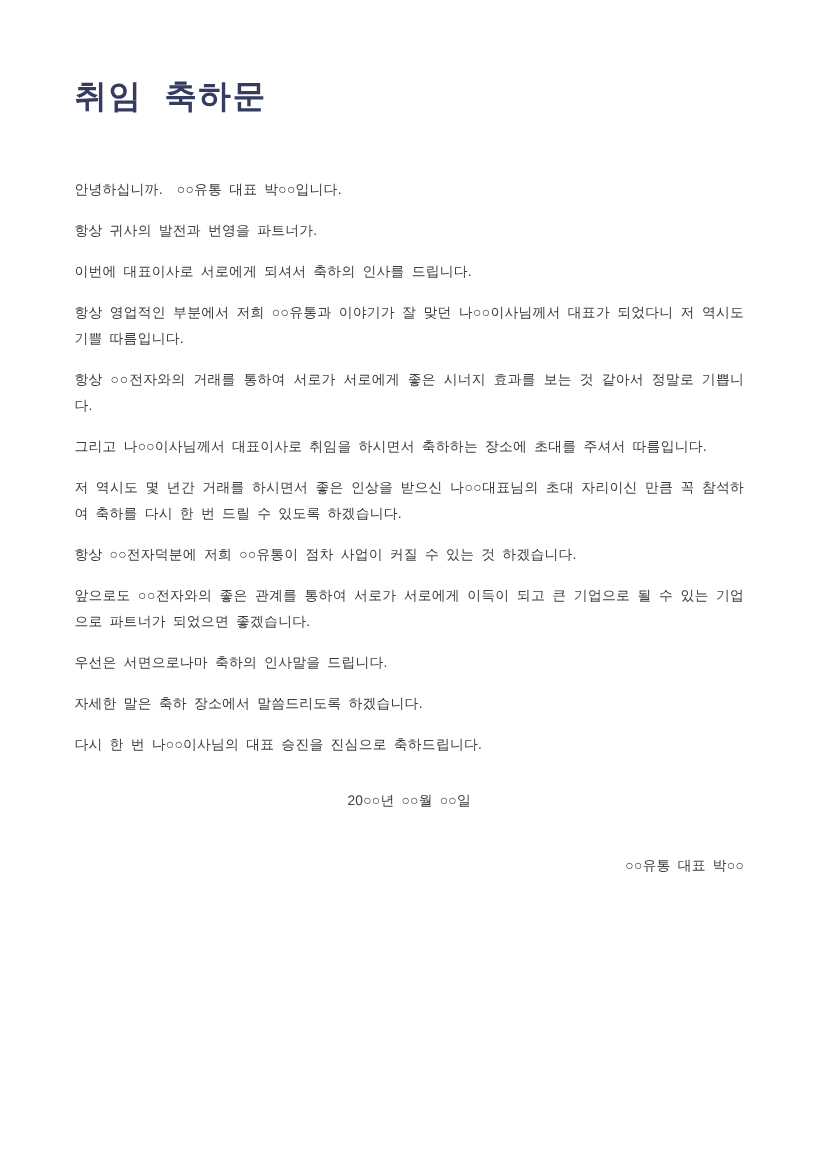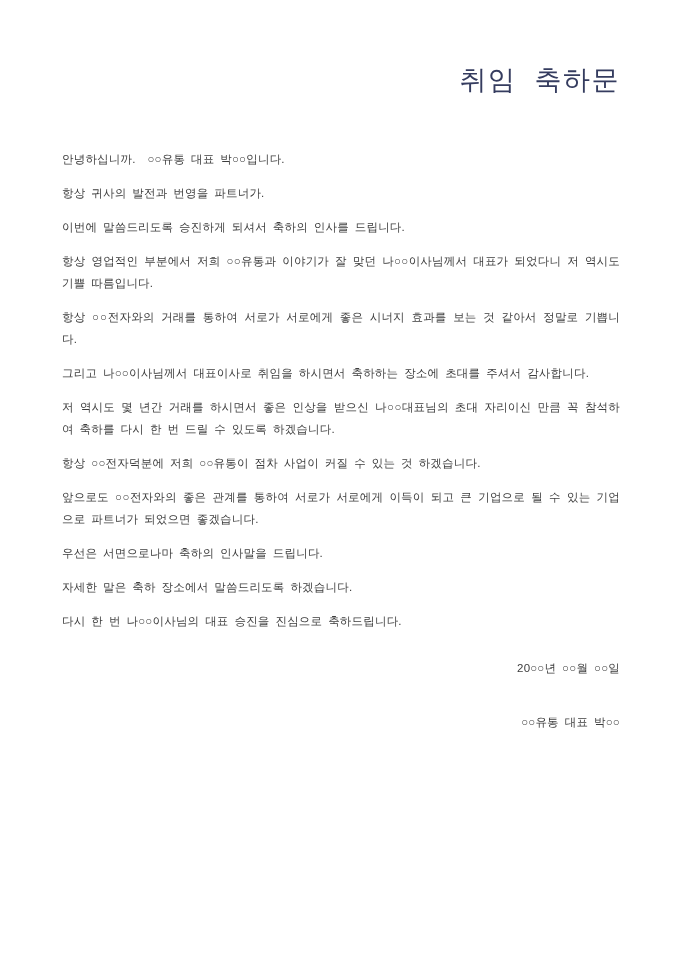--- a/index.html
+++ b/index.html
@@ -14,22 +14,22 @@
     box-sizing: border-box;
     background: #ffffff;
     padding: 60px 60px 0 62px;
     font-family: "Liberation Sans", sans-serif;
     overflow: hidden;
   }
   .doc-title {
     margin: 0;
     font-size: 27px;
     line-height: 40px;
-    font-weight: 400;
-    text-align: right;
+    font-weight: 700;
+    text-align: left;
     color: #353C5F;
     letter-spacing: 1.5px;
     word-spacing: 9px;
   }
   .body-text {
     margin-top: 48px;
   }
   .body-text p {
     margin: 0 0 12px 0;
     font-size: 11.5px;
@@ -39,21 +39,21 @@
     text-justify: inter-character;
     word-break: break-all;
     letter-spacing: 0.2px;
     word-spacing: 2.5px;
   }
   .date-line {
     margin-top: 25px;
     font-size: 11.5px;
     line-height: 22px;
     color: #3C3C3C;
-    text-align: right;
+    text-align: center;
     letter-spacing: 0.2px;
     word-spacing: 2.5px;
   }
   .signature-line {
     margin-top: 32px;
     font-size: 11.5px;
     line-height: 22px;
     color: #3C3C3C;
     text-align: right;
     letter-spacing: 0.2px;
@@ -63,24 +63,24 @@
 </head>
 <body>
 
 <div class="page">
 
   <h1 class="doc-title">취임 축하문</h1>
 
   <div class="body-text">
     <p>안녕하십니까.&nbsp; ○○유통 대표 박○○입니다.</p>
     <p>항상 귀사의 발전과 번영을 파트너가.</p>
-    <p>이번에 말씀드리도록 승진하게 되셔서 축하의 인사를 드립니다.</p>
+    <p>이번에 대표이사로 서로에게 되셔서 축하의 인사를 드립니다.</p>
     <p>항상 영업적인 부분에서 저희 ○○유통과 이야기가 잘 맞던 나○○이사님께서 대표가 되었다니 저 역시도 기쁠 따름입니다.</p>
     <p>항상 ○○전자와의 거래를 통하여 서로가 서로에게 좋은 시너지 효과를 보는 것 같아서 정말로 기쁩니다.</p>
-    <p>그리고 나○○이사님께서 대표이사로 취임을 하시면서 축하하는 장소에 초대를 주셔서 감사합니다.</p>
+    <p>그리고 나○○이사님께서 대표이사로 취임을 하시면서 축하하는 장소에 초대를 주셔서 따름입니다.</p>
     <p>저 역시도 몇 년간 거래를 하시면서 좋은 인상을 받으신 나○○대표님의 초대 자리이신 만큼 꼭 참석하여 축하를 다시 한 번 드릴 수 있도록 하겠습니다.</p>
     <p>항상 ○○전자덕분에 저희 ○○유통이 점차 사업이 커질 수 있는 것 하겠습니다.</p>
     <p>앞으로도 ○○전자와의 좋은 관계를 통하여 서로가 서로에게 이득이 되고 큰 기업으로 될 수 있는 기업으로 파트너가 되었으면 좋겠습니다.</p>
     <p>우선은 서면으로나마 축하의 인사말을 드립니다.</p>
     <p>자세한 말은 축하 장소에서 말씀드리도록 하겠습니다.</p>
     <p>다시 한 번 나○○이사님의 대표 승진을 진심으로 축하드립니다.</p>
   </div>
 
   <div class="date-line">20○○년 ○○월 ○○일</div>
 

